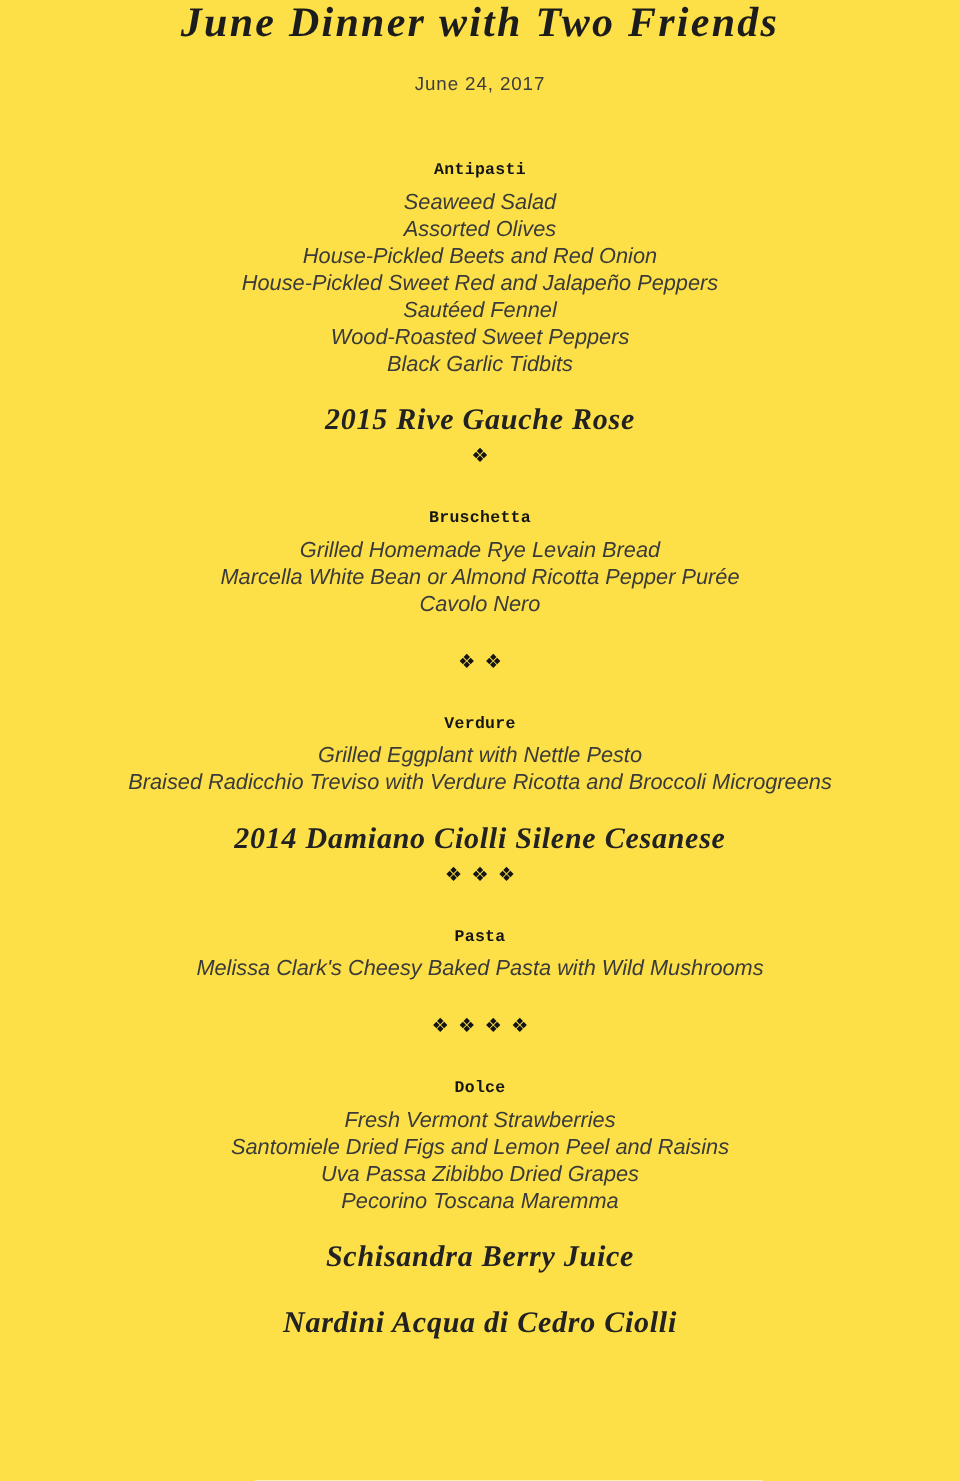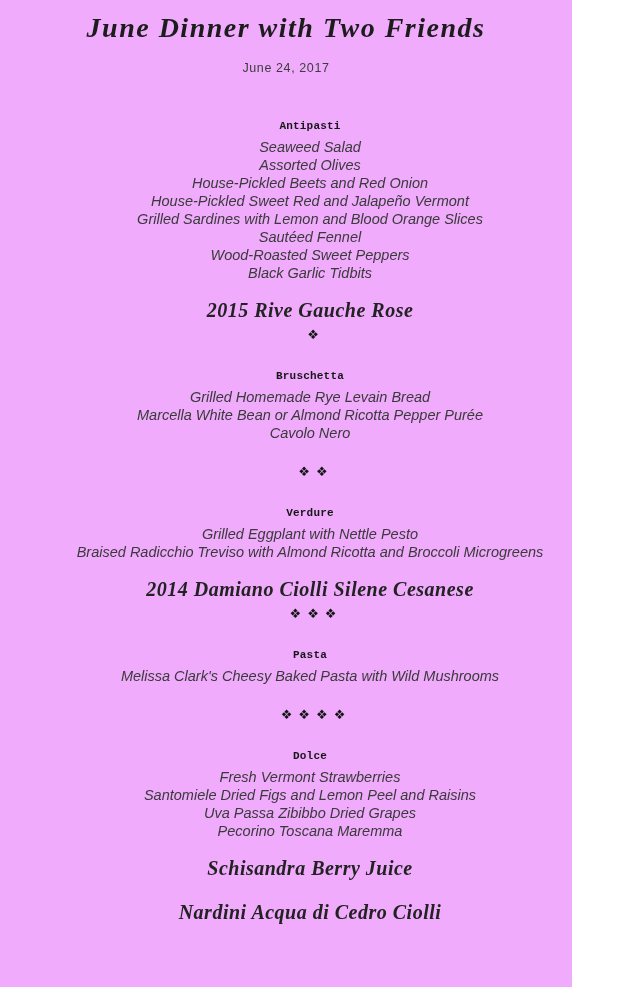--- a/index.html
+++ b/index.html
@@ -1,26 +1,26 @@
 <!DOCTYPE html>
 <html><head>
 <meta charset="utf-8">
 <style>
   html, body {
     margin: 0;
     padding: 0;
     background: #ffffff;
   }
   .page {
-    width: 572px;
+    width: 640px;
     height: 987px;
     box-sizing: border-box;
-    padding-top: 12px;
+    padding-top: 0;
     text-align: center;
-    background: #f0abfc;
+    background: #fde047;
     overflow: hidden;
   }
   .menu-title {
     font-family: "Liberation Serif", "DejaVu Serif", serif;
     font-style: italic;
     font-weight: bold;
     font-size: 28px;
     line-height: 32px;
     letter-spacing: 1.5px;
     color: #1c1c1c;
@@ -86,39 +86,38 @@
 
 <div class="page">
   <h1 class="menu-title">June Dinner with Two Friends</h1>
   <p class="menu-date">June 24, 2017</p>
   <div class="menu-blocks">
       <section class="block block-section">
         <h2 class="section-heading">Antipasti</h2>
         <p class="menu-item">Seaweed Salad</p>
         <p class="menu-item">Assorted Olives</p>
         <p class="menu-item">House-Pickled Beets and Red Onion</p>
-        <p class="menu-item">House-Pickled Sweet Red and Jalapeño Vermont</p>
-        <p class="menu-item">Grilled Sardines with Lemon and Blood Orange Slices</p>
+        <p class="menu-item">House-Pickled Sweet Red and Jalapeño Peppers</p>
         <p class="menu-item">Sautéed Fennel</p>
         <p class="menu-item">Wood-Roasted Sweet Peppers</p>
         <p class="menu-item">Black Garlic Tidbits</p>
       </section>
       <p class="block block-script">2015 Rive Gauche Rose</p>
       <div class="block block-ornament">❖</div>
       <section class="block block-section">
         <h2 class="section-heading">Bruschetta</h2>
         <p class="menu-item">Grilled Homemade Rye Levain Bread</p>
         <p class="menu-item">Marcella White Bean or Almond Ricotta Pepper Purée</p>
         <p class="menu-item">Cavolo Nero</p>
       </section>
       <div class="block block-ornament">❖❖</div>
       <section class="block block-section">
         <h2 class="section-heading">Verdure</h2>
         <p class="menu-item">Grilled Eggplant with Nettle Pesto</p>
-        <p class="menu-item">Braised Radicchio Treviso with Almond Ricotta and Broccoli Microgreens</p>
+        <p class="menu-item">Braised Radicchio Treviso with Verdure Ricotta and Broccoli Microgreens</p>
       </section>
       <p class="block block-script">2014 Damiano Ciolli Silene Cesanese</p>
       <div class="block block-ornament">❖❖❖</div>
       <section class="block block-section">
         <h2 class="section-heading">Pasta</h2>
         <p class="menu-item">Melissa Clark's Cheesy Baked Pasta with Wild Mushrooms</p>
       </section>
       <div class="block block-ornament">❖❖❖❖</div>
       <section class="block block-section">
         <h2 class="section-heading">Dolce</h2>

